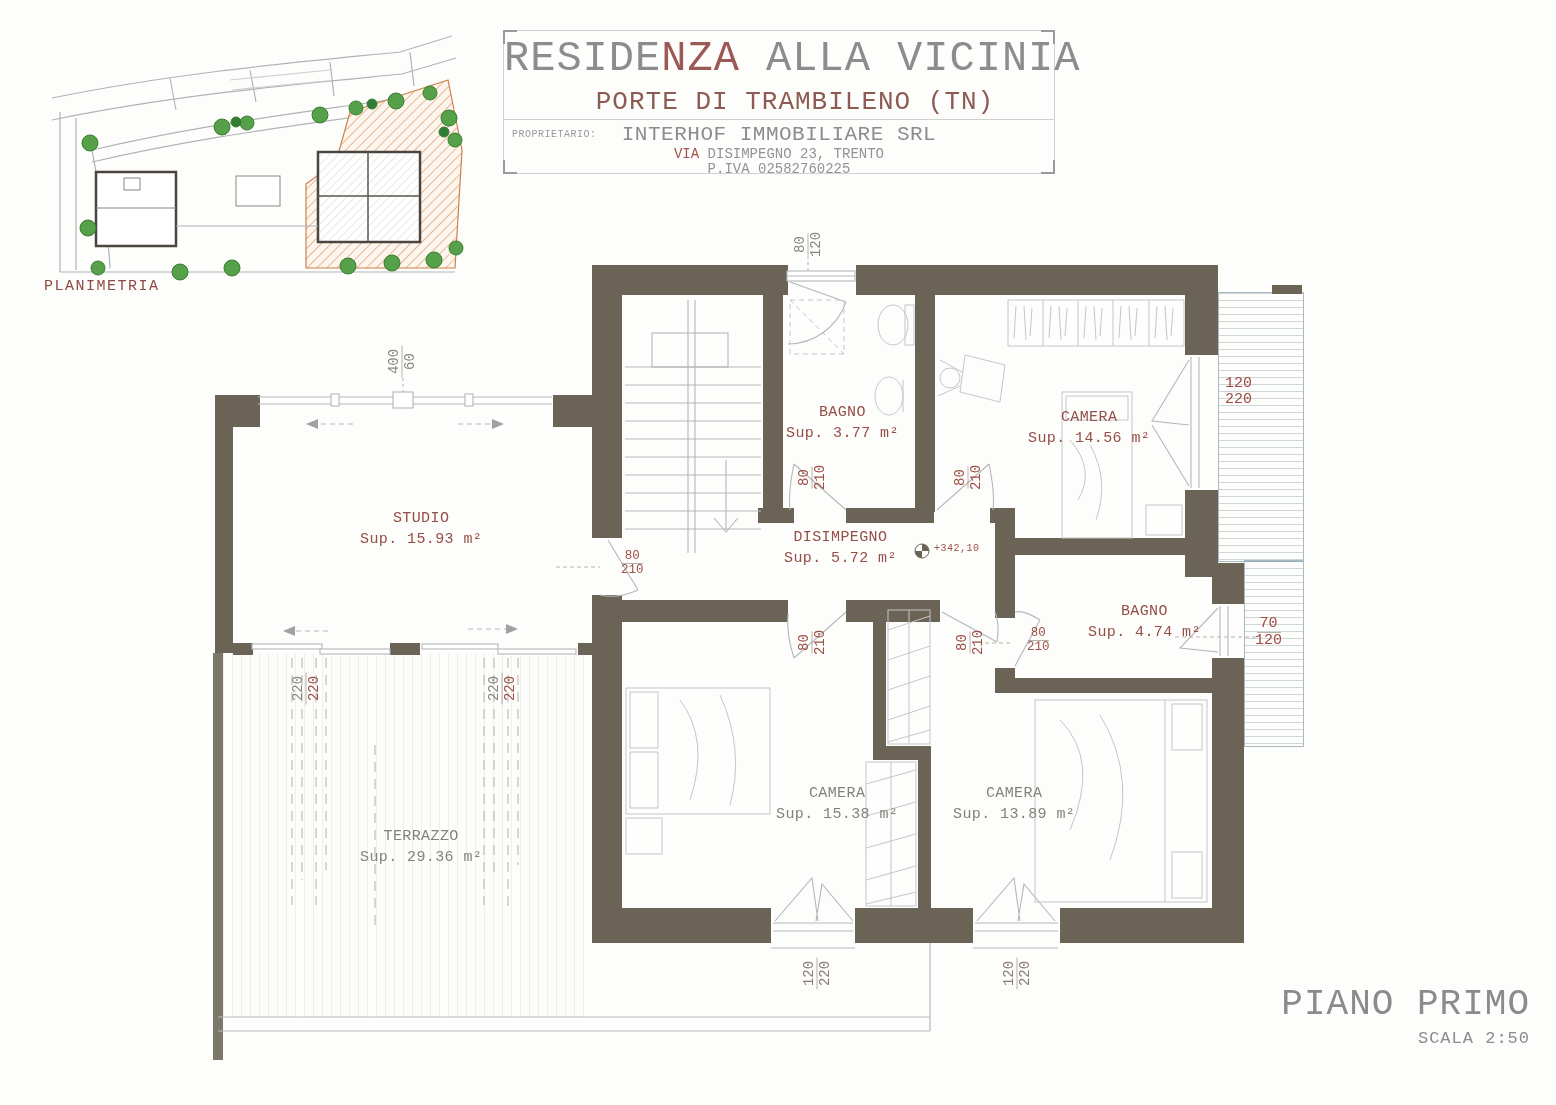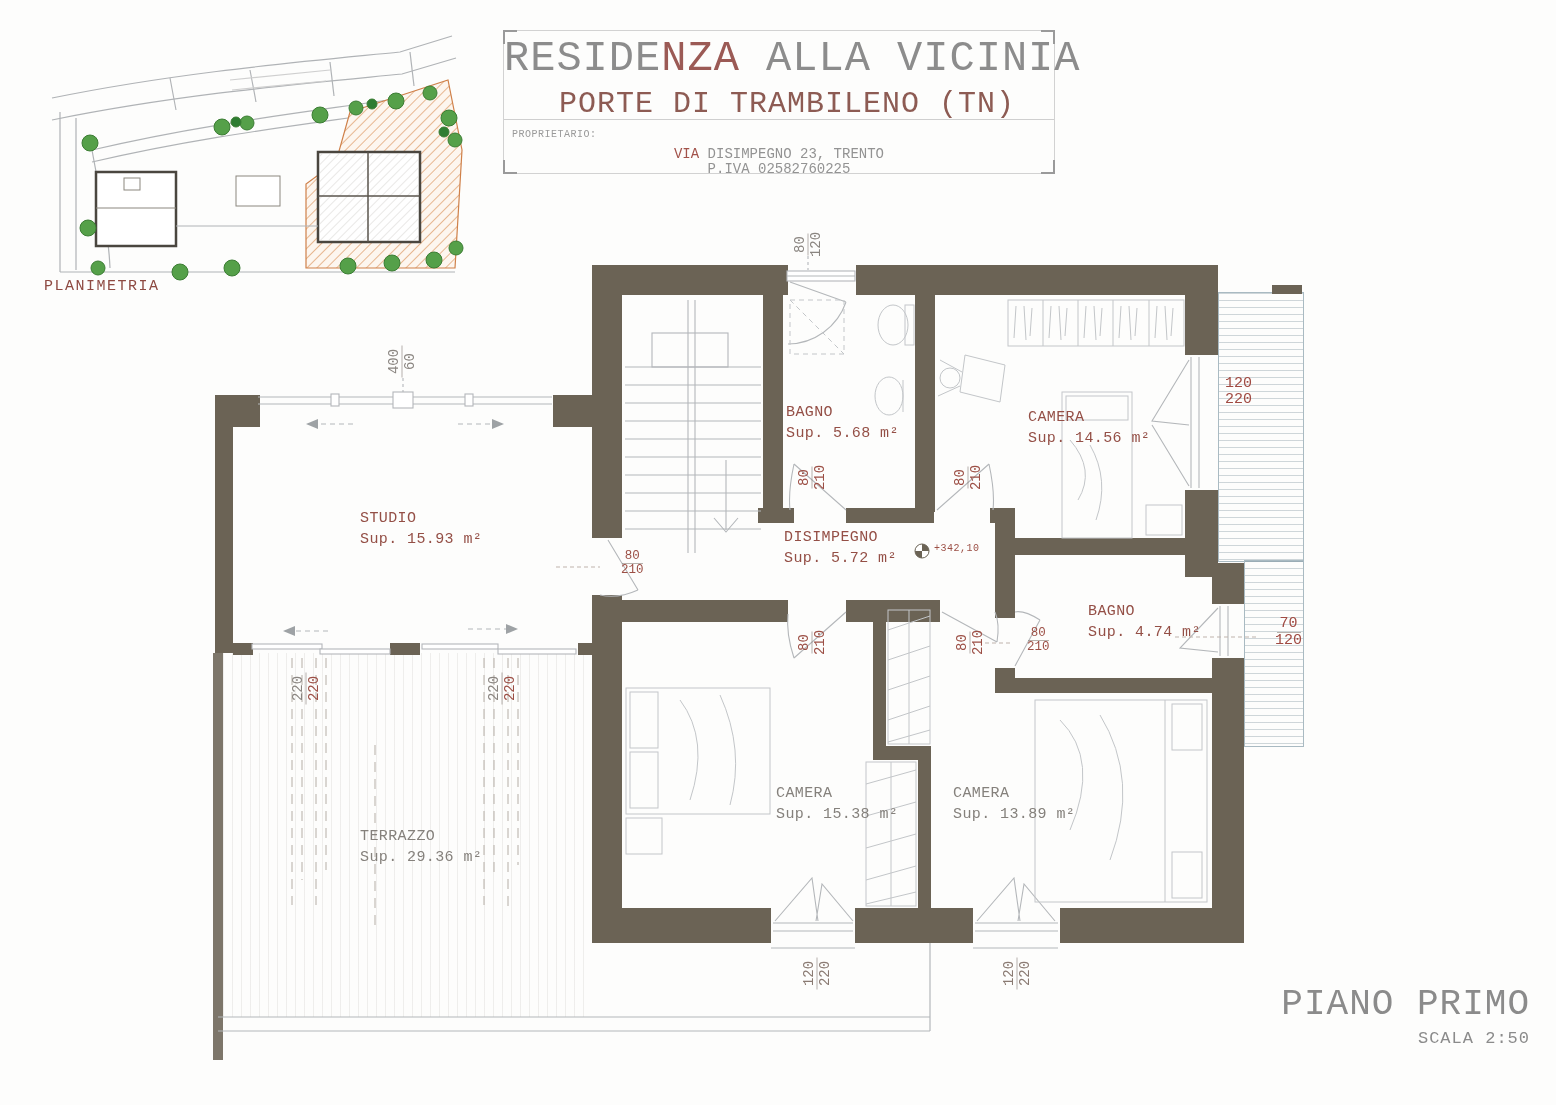--- a/index.html
+++ b/index.html
@@ -10,32 +10,32 @@
   .wlite{position:absolute;background:#7d766a;}
   
   .tblock{position:absolute;left:503px;top:30px;width:550px;height:142px;border:1px solid #d2d2d2;}
   .tick{position:absolute;width:12px;height:12px;}
   .tick.tl{left:-1px;top:-1px;border-left:2px solid #9a9a9a;border-top:2px solid #9a9a9a;}
   .tick.tr{right:-1px;top:-1px;border-right:2px solid #9a9a9a;border-top:2px solid #9a9a9a;}
   .tick.bl{left:-1px;bottom:-1px;border-left:2px solid #9a9a9a;border-bottom:2px solid #9a9a9a;}
   .tick.br{right:-1px;bottom:-1px;border-right:2px solid #9a9a9a;border-bottom:2px solid #9a9a9a;}
   .t1{position:absolute;left:0;top:4px;width:100%;text-align:center;font-size:42px;letter-spacing:1px;color:#8c8c8c;white-space:pre;}
   .t1 .accent{color:#9b5a55;}
-  .t2{position:absolute;left:8px;top:56px;width:100%;text-align:center;font-size:30px;letter-spacing:1px;color:#8d5b53;}
+  .t2{position:absolute;left:16px;top:56px;width:100%;text-align:center;font-size:26px;letter-spacing:1px;color:#8d5b53;}
   .tdiv{position:absolute;left:0;top:88px;width:100%;border-top:1px solid #cfcfcf;}
   .owner-label{position:absolute;left:8px;top:98px;font-size:10px;color:#9a9a9a;letter-spacing:.5px;}
   .owner-name{position:absolute;left:0;top:92px;width:100%;text-align:center;font-size:21px;color:#8c8c8c;letter-spacing:.5px;}
   .addr{position:absolute;left:0;top:115px;width:100%;text-align:center;font-size:14px;color:#939393;white-space:pre;}
   .addr .accent2{color:#a2524a;}
   .piva{position:absolute;left:0;top:130px;width:100%;text-align:center;font-size:14px;color:#939393;}
   
   .site-label{position:absolute;left:44px;top:278px;font-size:15px;letter-spacing:1.5px;color:#8e4a42;}
   
   .room{position:absolute;line-height:21px;font-size:15px;letter-spacing:.4px;}
-  .room .rname{white-space:nowrap;}
+  .room .rname{white-space:nowrap;text-align:center;}
   .room .rarea{white-space:nowrap;}
   .room.red{color:#944f46;}
   .room.gray{color:#85817c;}
   
   .vdim{position:absolute;width:48px;display:flex;flex-direction:column;align-items:center;
         transform:rotate(-90deg);font-size:14px;line-height:15px;}
   .vdim span{display:block;padding:0 3px;}
   .vdim span:first-child{border-bottom:1px solid rgba(125,115,105,.55);}
   .vdim.gray{color:#8a8580;}
   .vdim.red{color:#9c4f45;}
@@ -66,20 +66,21 @@
 
   <div class="tblock">
     <div class="tick tl"></div>
     <div class="tick tr"></div>
     <div class="tick bl"></div>
     <div class="tick br"></div>
     <div class="t1"><span>RESIDE</span><span class="accent">NZA</span><span> ALLA VICINIA</span></div>
     <div class="t2">PORTE DI TRAMBILENO (TN)</div>
     <div class="tdiv"></div>
     <div class="owner-label">PROPRIETARIO:</div>
+    <div class="owner-name">INTERHOF IMMOBILIARE SRL</div>
     <div class="addr"><span class="accent2">VIA</span><span> DISIMPEGNO 23, TRENTO</span></div>
     <div class="piva">P.IVA 02582760225</div>
   </div>
 
   <svg width="1556" height="1105">
     <defs>
       <pattern id="po" width="7" height="7" patternTransform="rotate(45)" patternUnits="userSpaceOnUse">
         <rect width="7" height="7" fill="#fdf6ef"></rect>
           <line x1="0" y1="0" x2="0" y2="7" stroke="#d98c52" stroke-width="1.2"></line>
       </pattern>
@@ -345,21 +346,21 @@
           <line x1="494" y1="658" x2="494" y2="875"></line>
         <line x1="508" y1="658" x2="508" y2="910"></line>
           <line x1="518" y1="658" x2="518" y2="865"></line>
         <line x1="375" y1="745" x2="375" y2="925"></line>
       </g>
     </g>
   </svg>
 
   <div class="room red" style="left:786px;top:402px;">
     <div class="rname">BAGNO</div>
-      <div class="rarea">Sup. 5.68 m²</div>
+      <div class="rarea">Sup. 3.77 m²</div>
   </div>
   <div class="room red" style="left:1028px;top:407px;">
     <div class="rname">CAMERA</div>
       <div class="rarea">Sup. 14.56 m²</div>
   </div>
   <div class="room red" style="left:784px;top:527px;">
     <div class="rname">DISIMPEGNO</div>
       <div class="rarea">Sup. 5.72 m²</div>
   </div>
   <div class="room red" style="left:1088px;top:601px;">
@@ -420,21 +421,21 @@
       <span>210</span>
   </div>
   <div class="vdim red" style="left:946px;top:627px;">
     <span>80</span>
       <span>210</span>
   </div>
   <div class="hdim" style="left:1222px;top:376px;">
     <span>120</span>
       <span>220</span>
   </div>
-  <div class="hdim frac" style="left:1252px;top:616px;margin-left:20px;">
+  <div class="hdim frac" style="left:1252px;top:616px;">
     <span>70</span>
       <span>120</span>
   </div>
   <div class="hdim frac small" style="left:1024px;top:627px;">
     <span>80</span>
       <span>210</span>
   </div>
   <div class="hdim frac small" style="left:618px;top:550px;">
     <span>80</span>
       <span>210</span>

